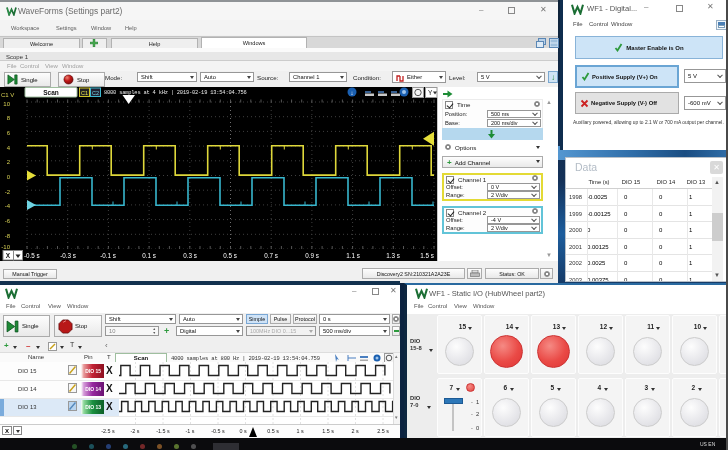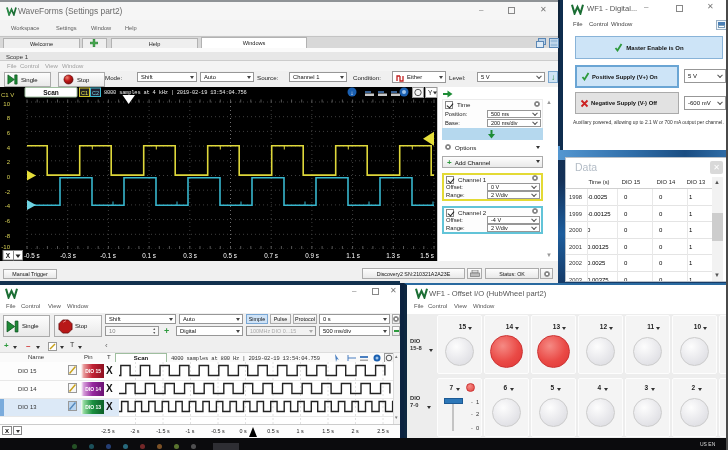--- a/index.html
+++ b/index.html
@@ -533,21 +533,21 @@
 <div class="abs" style="left:316px;top:143px;width:24px;font-size:5.4px;color:#222;text-align:center;">1.5 s</div>
 <div class="abs" style="left:343px;top:143px;width:24px;font-size:5.4px;color:#222;text-align:center;">2 s</div>
     <div class="abs" style="left:371px;top:143px;width:24px;font-size:5.4px;color:#222;text-align:center;">2.5 s</div>
 <div class="abs" style="left:249px;top:142px;width:0;height:0;border-left:4.5px solid transparent;border-right:4.5px solid transparent;border-bottom:10px solid #000;"></div>
 </div>
 <div class="abs" style="left:404px;top:283px;width:324px;height:155px;background:#ededed;border-left:3px solid #0e2740;border-top:2px solid #2a6aa0;overflow:hidden;">
 <div class="abs" style="left:0;top:0;width:321px;height:29px;background:#fff;"></div>
 <svg class="abs" style="left:8px;top:3px;" width="13" height="11" viewBox="0 0 17 15">
       <path d="M1 1 L4.5 13 L8.5 4 L12.5 13 L16 1" fill="none" stroke="#1b6e34" stroke-width="2.8"></path>
     </svg>
-<div class="abs lbl" style="left:22px;top:1px;height:14px;font-size:7.6px;color:#555;">WF1 - Offset I/O (HubWheel part2)</div>
+<div class="abs lbl" style="left:22px;top:1px;height:14px;font-size:7.6px;color:#555;">WF1 - Static I/O (HubWheel part2)</div>
 <div class="abs lbl" style="left:7px;top:15px;height:12px;font-size:6px;color:#555;">File</div>
 <div class="abs lbl" style="left:21px;top:15px;height:12px;font-size:6px;color:#555;">Control</div>
 <div class="abs lbl" style="left:47px;top:15px;height:12px;font-size:6px;color:#555;">View</div>
 <div class="abs lbl" style="left:66px;top:15px;height:12px;font-size:6px;color:#555;">Window</div>
 <div class="abs" style="left:3px;top:53px;font-size:5.8px;font-weight:bold;color:#333;line-height:7px;">DIO<br>15-8</div>
 <div class="abs vtri" style="left:22px;top:64px;"></div>
 <div class="abs" style="left:3px;top:110px;font-size:5.8px;font-weight:bold;color:#333;line-height:7px;">DIO<br>7-0</div>
 <div class="abs vtri" style="left:20px;top:121px;"></div>
 <div class="abs" style="left:30px;top:30px;width:45px;height:59px;background:#f4f4f4;border:1px solid #fdfdfd;border-radius:2px;"></div>
 <div class="abs" style="left:45px;top:38px;width:14px;font-size:6.5px;font-weight:bold;color:#222;text-align:right;">15</div>

